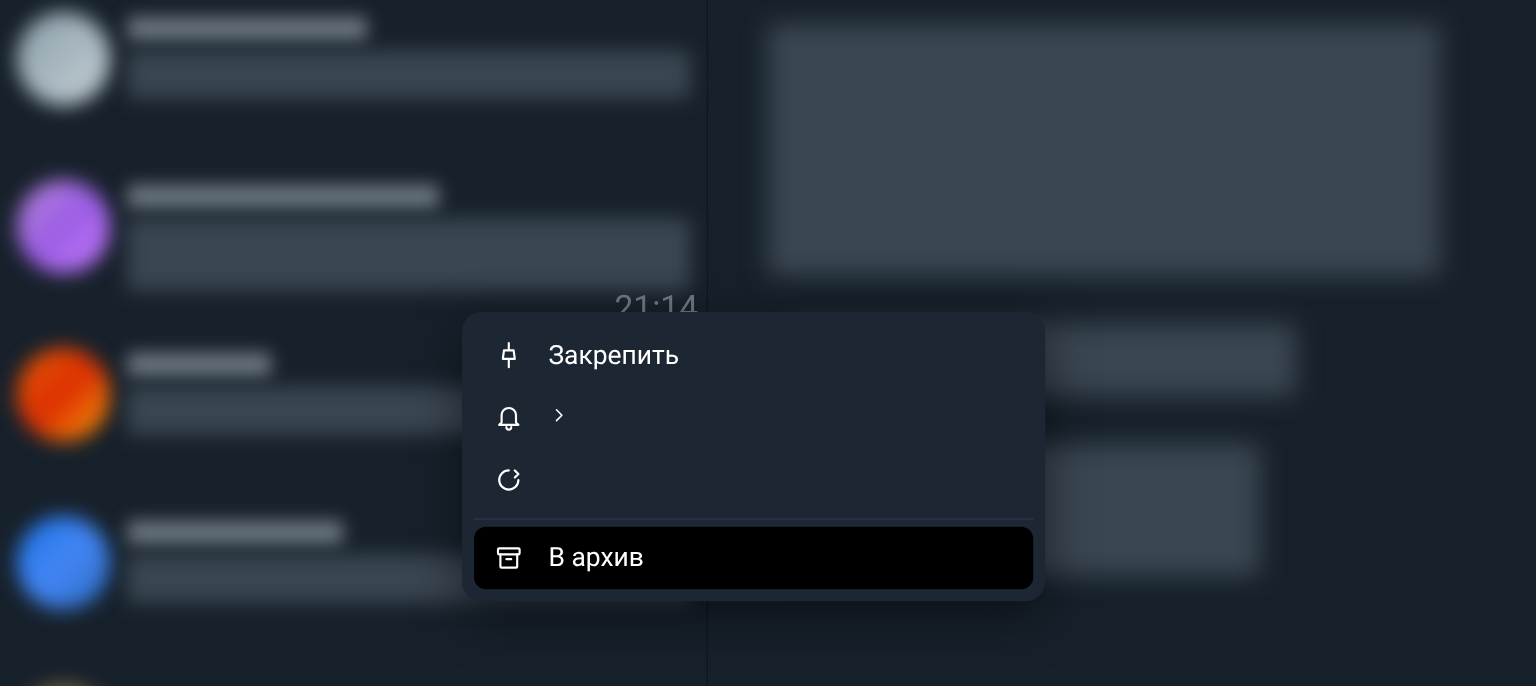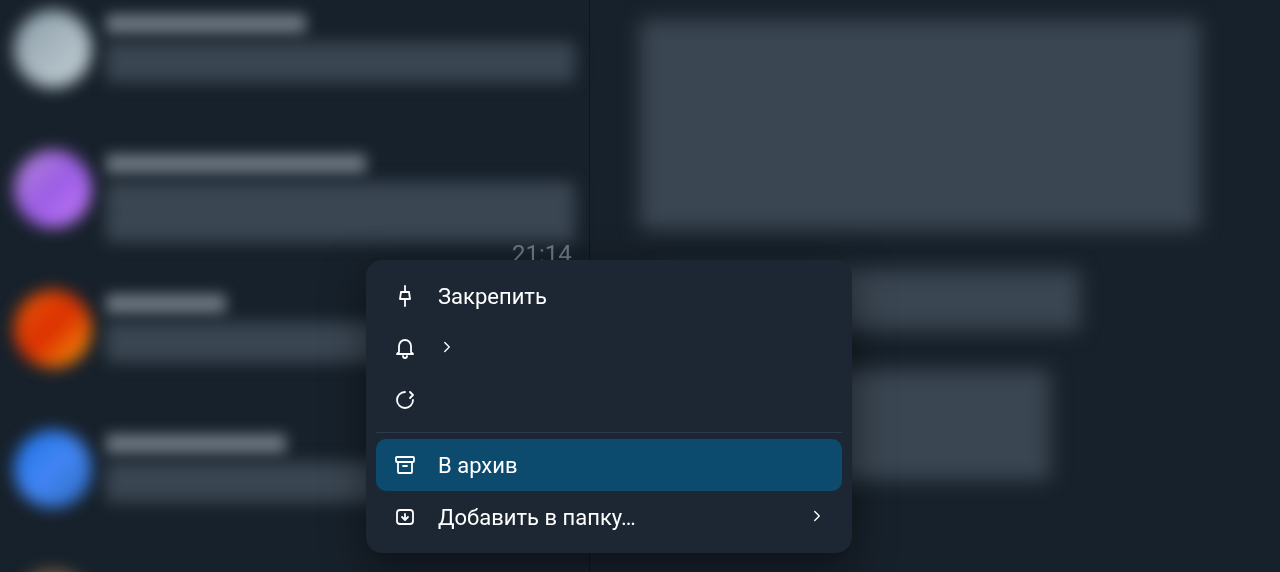--- a/index.html
+++ b/index.html
@@ -83,41 +83,41 @@
       filter: blur(10px);
       background: #3a4652;
       border-radius: 4px;
       margin-bottom: 16px;
     }
     .msg1 { height: 210px; width: 560px; }
     .msg2 { height: 60px; width: 420px; margin-left: 20px; margin-top: 40px; }
     .msg3 { height: 110px; width: 390px; margin-left: 20px; margin-top: 40px; }
     .context-menu {
       position: absolute;
-      left: 366px;
+      left: 385px;
       top: 260px;
       width: 486px;
       background: #1c2733;
       border-radius: 16px;
       box-shadow: 0 12px 40px rgba(0,0,0,0.5);
       padding: 10px 10px;
       z-index: 10;
     }
     .menu-item {
       display: flex;
       align-items: center;
       gap: 20px;
       padding: 13px 16px;
       border-radius: 10px;
       cursor: pointer;
       color: #fff;
       font-size: 22px;
     }
     .menu-item:hover, .menu-item.hover {
-      background: #0c4a6e;
+      background: #000000;
     }
     .menu-icon {
       width: 26px;
       height: 26px;
       display: flex;
       align-items: center;
       justify-content: center;
       flex-shrink: 0;
     }
     .menu-label {
@@ -130,21 +130,21 @@
       height: 1px;
       background: #2b3b4d;
       margin: 6px 0;
     }
     svg { stroke: #fff; fill: none; stroke-width: 1.8; stroke-linecap: round; stroke-linejoin: round; }
     .time-visible {
       position: absolute;
       left: 512px;
       top: 240px;
       color: #6d7883;
-      font-size: 24px;
+      font-size: 28px;
     }
   </style>
 </head>
 <body>
 
 <div class="chat-list">
   <div class="chat-item">
     <div class="avatar a1"></div>
     <div class="chat-body">
       <div class="chat-header">
@@ -227,27 +227,13 @@
   <div class="menu-divider"></div>
   <div class="menu-item hover">
     <span class="menu-icon">
       <svg width="24" height="24" viewBox="0 0 24 24">
         <rect x="3" y="4" width="18" height="5" rx="1"></rect>
         <path d="M5 9 L5 19 A1 1 0 0 0 6 20 L18 20 A1 1 0 0 0 19 19 L19 9 M10 13 L14 13"></path>
       </svg>
     </span>
     <span class="menu-label">В архив</span>
   </div>
-  <div class="menu-item">
-    <span class="menu-icon">
-      <svg width="24" height="24" viewBox="0 0 24 24">
-        <rect x="4" y="5" width="16" height="14" rx="3"></rect>
-        <path d="M12 9 L12 15 M15 12 L12 15 L9 12"></path>
-      </svg>
-    </span>
-    <span class="menu-label">Добавить в папку…</span>
-    <span class="menu-chevron">
-      <svg width="18" height="18" viewBox="0 0 24 24">
-          <path d="M9 6 L15 12 L9 18"></path>
-        </svg>
-    </span>
-  </div>
 </div>
 
 </body></html>

